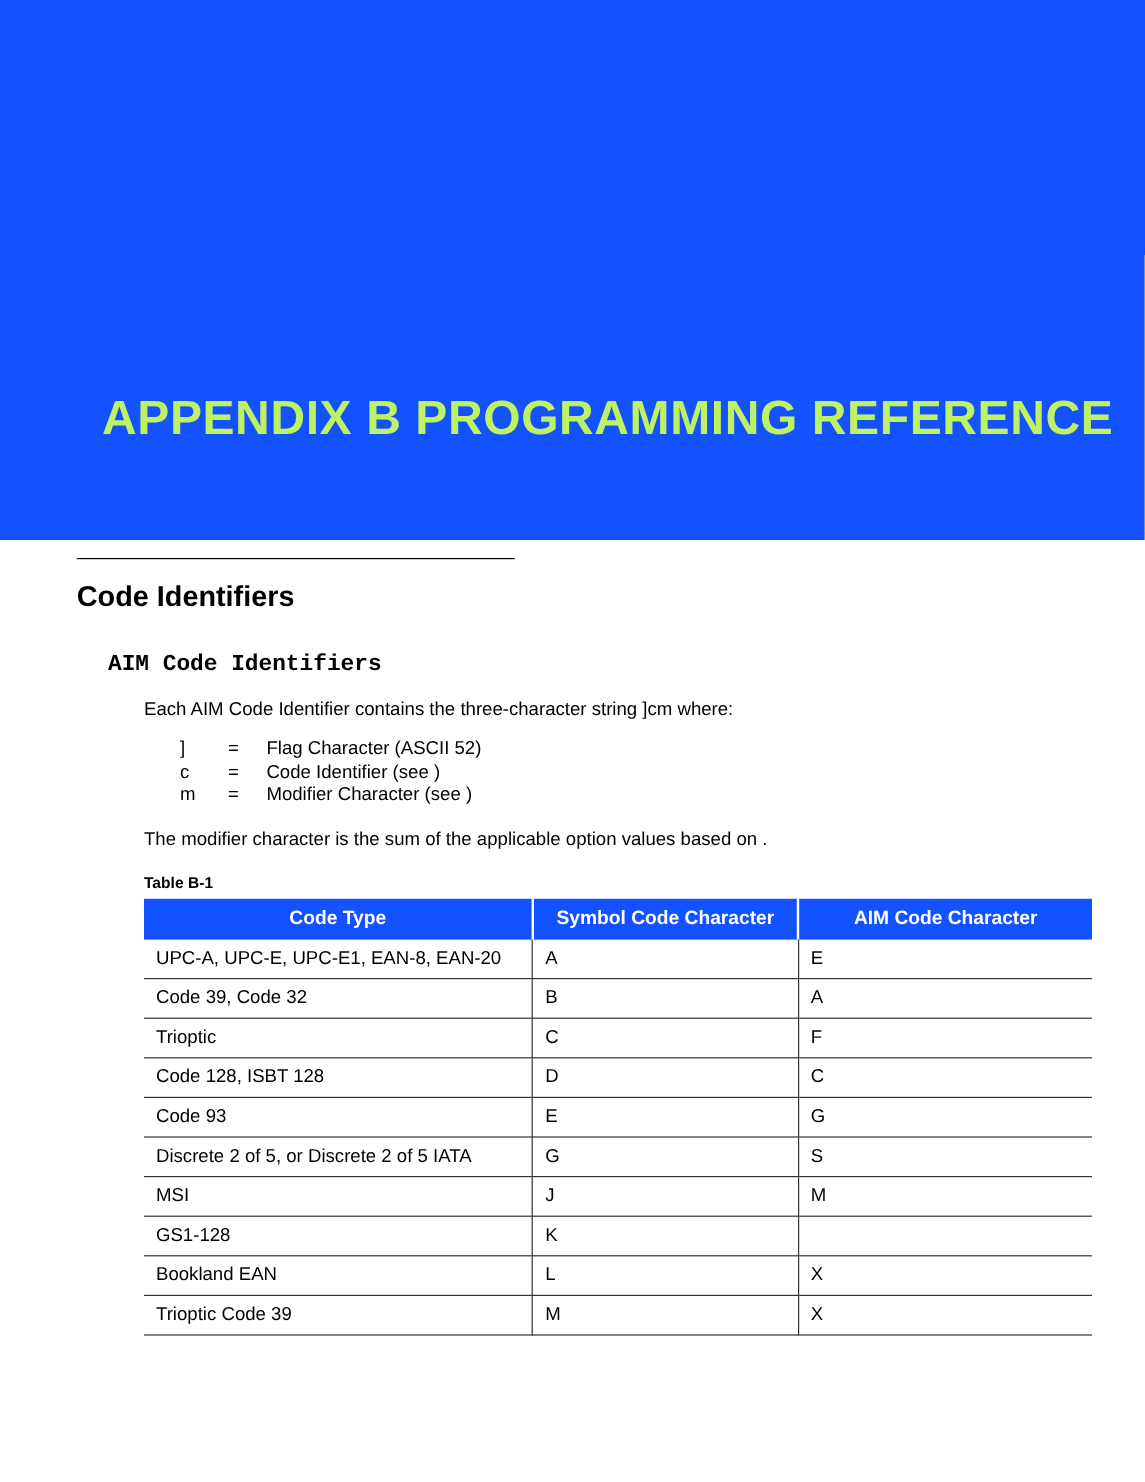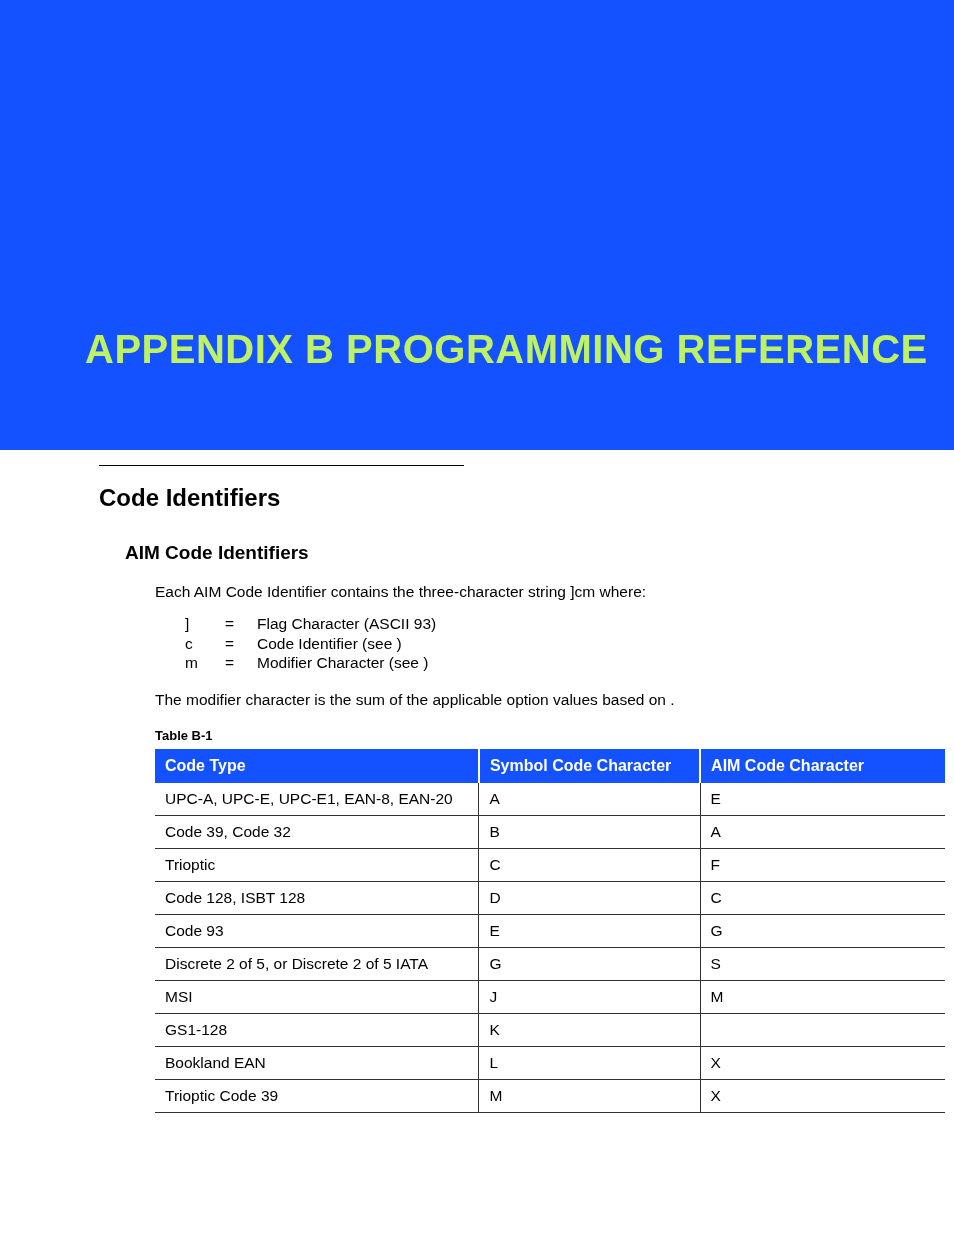--- a/index.html
+++ b/index.html
@@ -21,40 +21,40 @@
     left: 85px;
     bottom: 78px;
     color: #bef264;
     font-size: 40px;
     font-weight: 900;
     letter-spacing: 0.5px;
     font-family: Arial, Helvetica, sans-serif;
     font-stretch: condensed;
   }
   .content {
-    padding: 0 85px 0 99px;
+    padding: 0 85px 0 64px;
   }
   .rule-line {
     margin-top: 15px;
     border-top: 1.5px solid #000;
     width: 365px;
   }
   .section-h1 {
     margin-top: 18px;
     font-size: 24px;
     font-weight: 900;
     font-family: Arial, Helvetica, sans-serif;
     font-stretch: condensed;
   }
   .section-h2 {
     margin-top: 30px;
     margin-left: 26px;
     font-size: 19px;
     font-weight: 900;
-    font-family: Liberation Sans, sans-serif;
+    font-family: Liberation Mono, monospace;
     font-stretch: condensed;
   }
   .para {
     margin-top: 18px;
     margin-left: 56px;
     font-size: 15.5px;
     line-height: 1.3;
   }
   .def-list {
     margin-top: 12px;
@@ -80,21 +80,21 @@
     font-size: 15.5px;
   }
   thead th {
     background: #1451ff;
     color: #fff;
     font-weight: 900;
     font-family: Arial, Helvetica, sans-serif;
     font-stretch: condensed;
     font-size: 16px;
     padding: 8px 10px;
-    text-align: left;
+    text-align: center;
     border-right: 2px solid #fff;
   }
   thead th:last-child { border-right: none; }
   tbody td {
     padding: 7px 10px;
     border-bottom: 1px solid #333;
     border-right: 1px solid #333;
     vertical-align: middle;
   }
   tbody td:first-child { border-left: none; }
@@ -114,21 +114,21 @@
   <div class="rule-line"></div>
   <div class="section-h1">Code Identifiers</div>
   <div class="section-h2">AIM Code Identifiers</div>
 
   <div class="para">Each AIM Code Identifier contains the three-character string ]cm where:</div>
 
   <div class="def-list">
     <div class="def-row">
       <span class="def-sym">]</span>
       <span class="def-eq">=</span>
-      <span class="def-desc">Flag Character (ASCII 93)</span>
+      <span class="def-desc">Flag Character (ASCII 52)</span>
     </div>
     <div class="def-row">
       <span class="def-sym">c</span>
       <span class="def-eq">=</span>
       <span class="def-desc">Code Identifier (see                 )</span>
     </div>
     <div class="def-row">
       <span class="def-sym">m</span>
       <span class="def-eq">=</span>
       <span class="def-desc">Modifier Character (see                       )</span>

